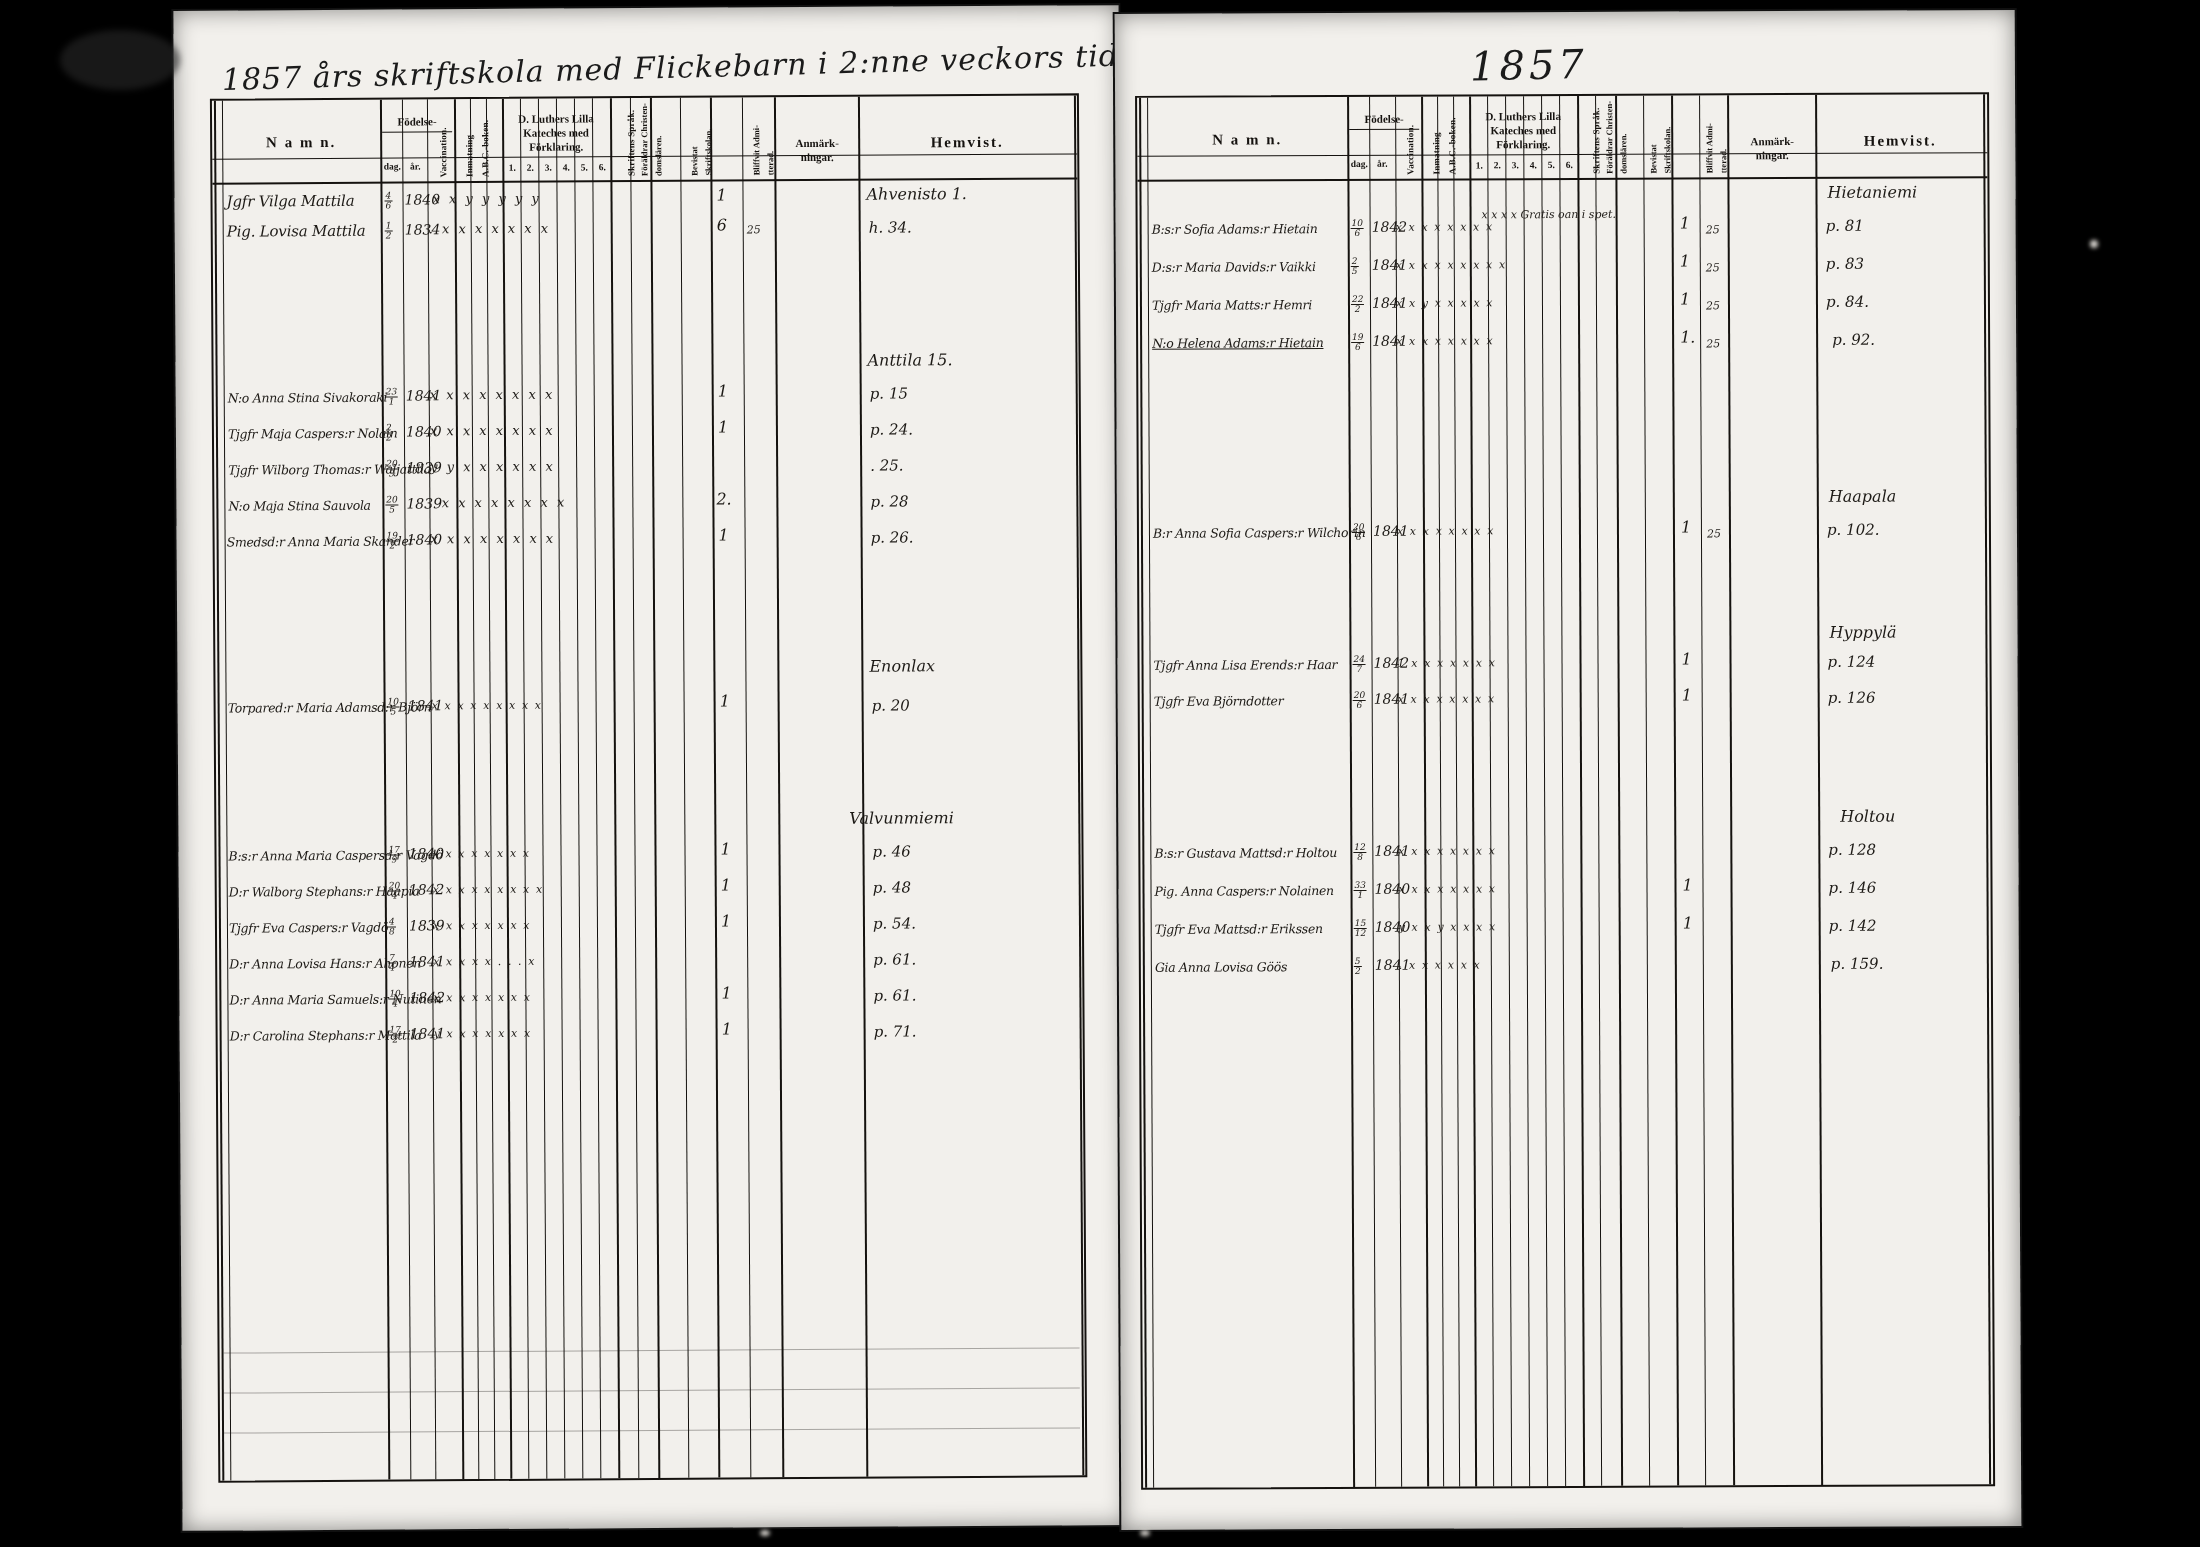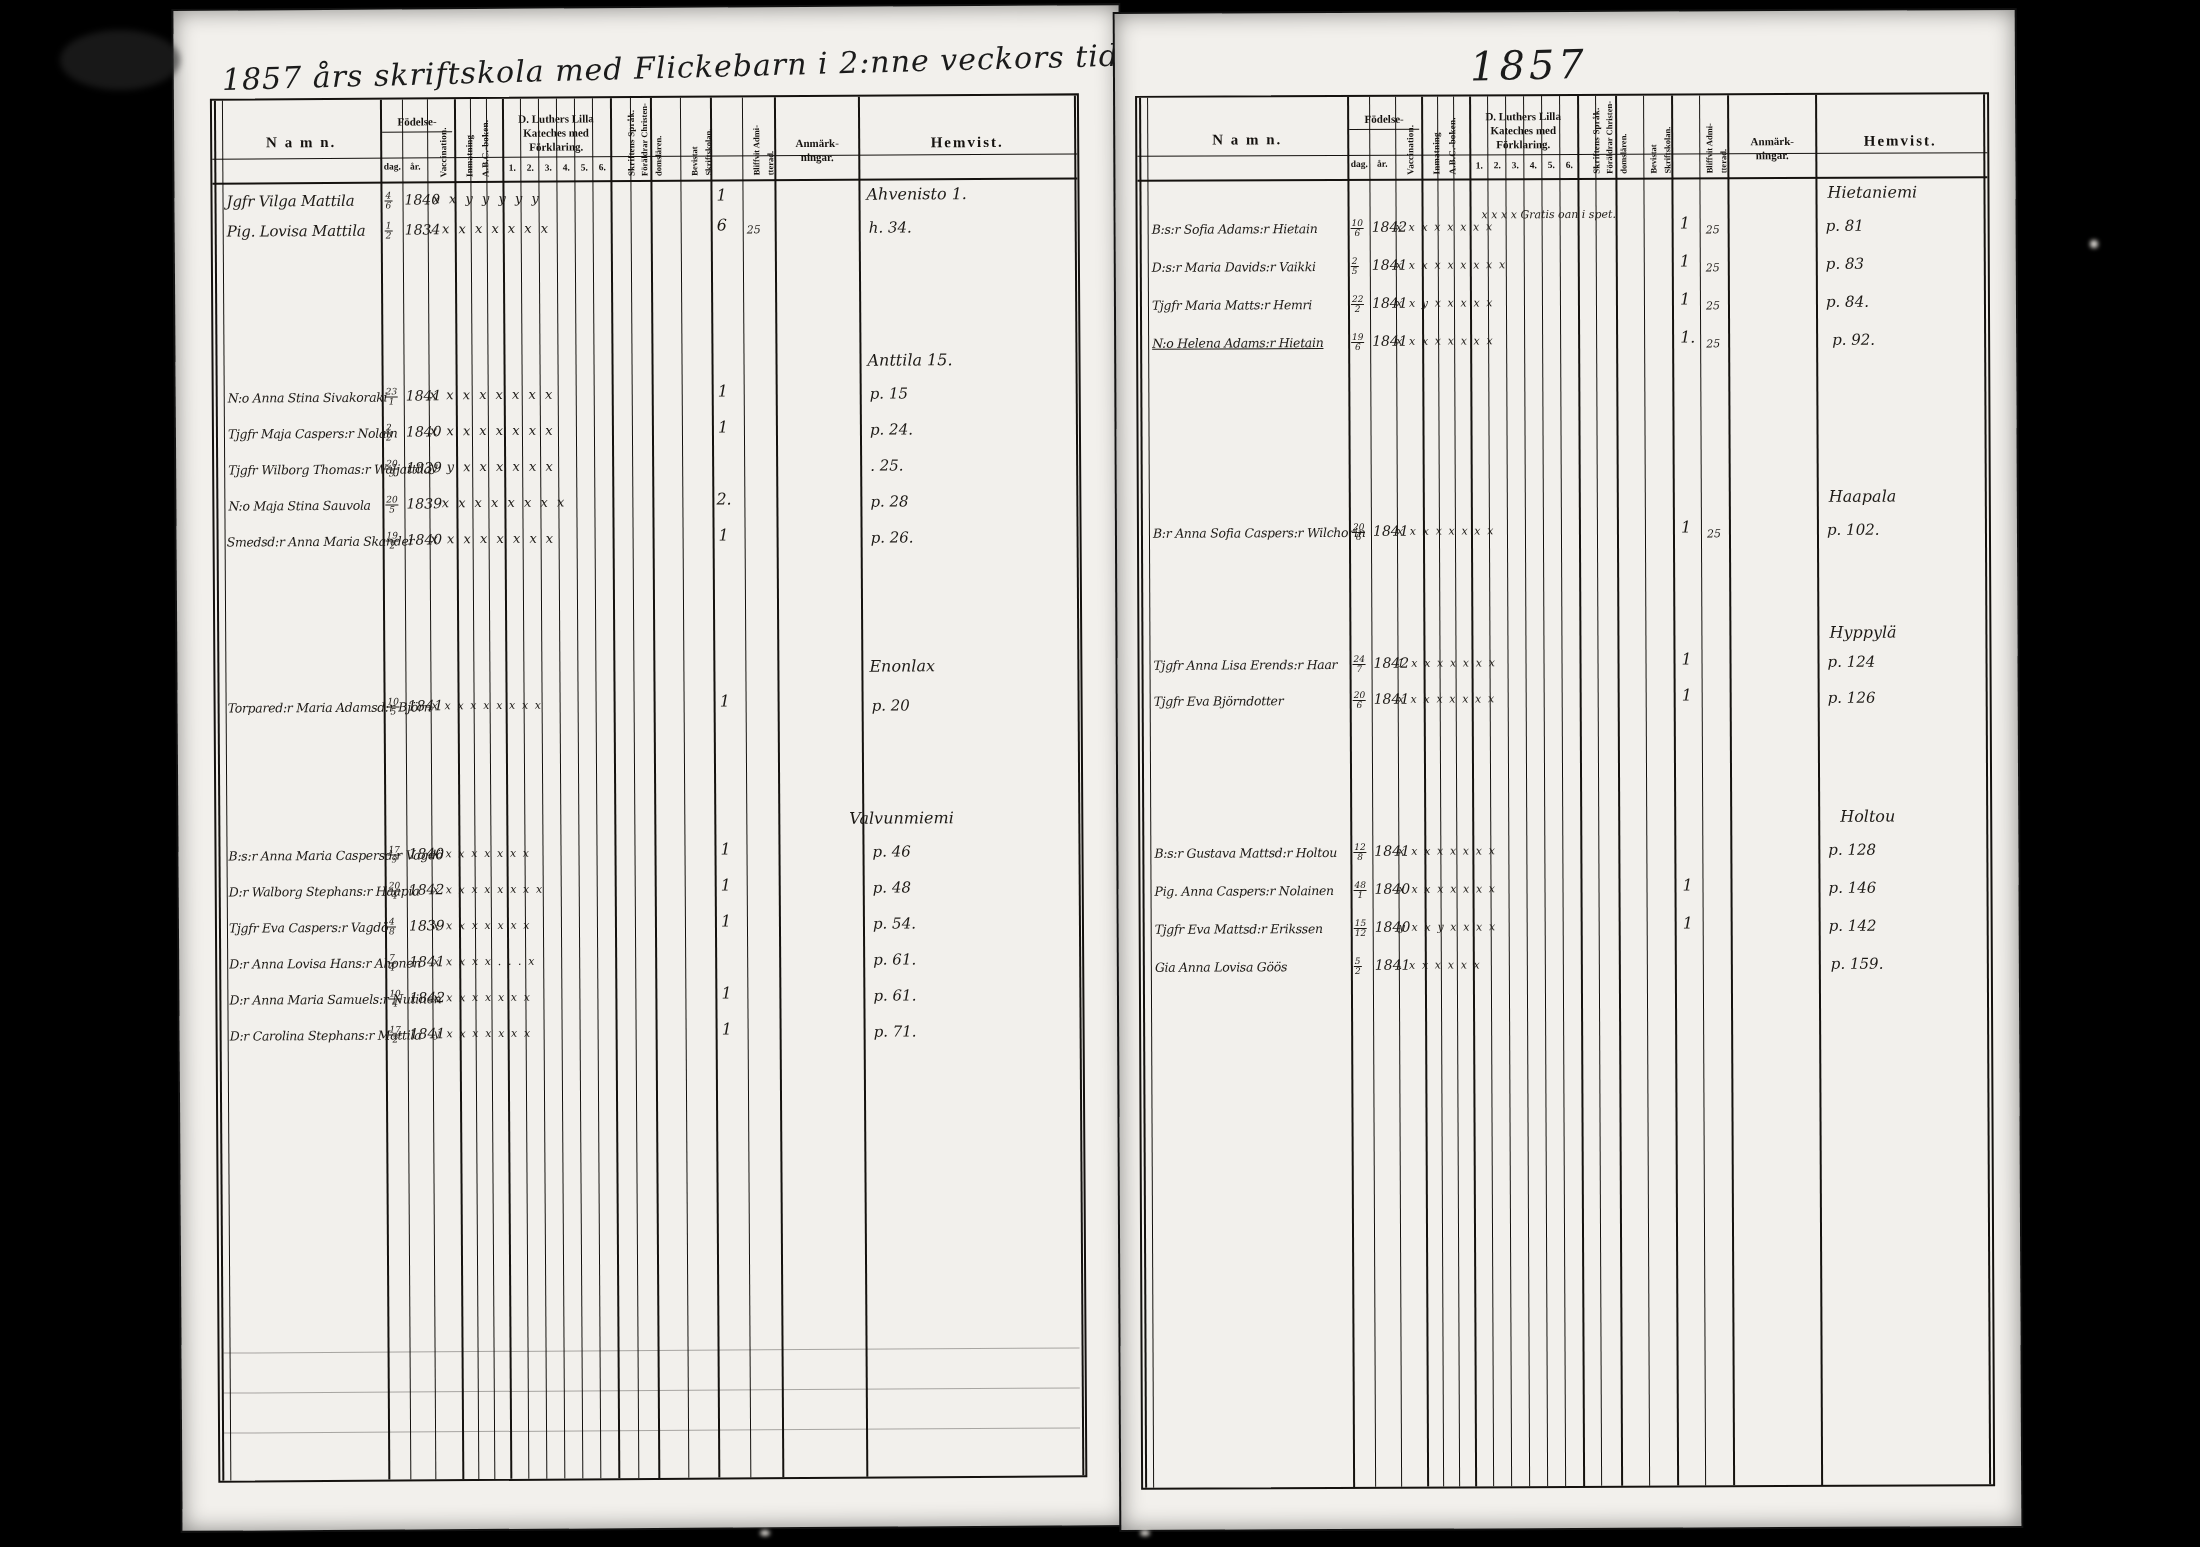--- a/index.html
+++ b/index.html
@@ -580,21 +580,21 @@
         <div class="hw nameS" style="left:14px; top:748px;">B:s:r Gustava Mattsd:r Holtou</div>
         <div class="hw date" style="left:213px; top:746px;">
           <span class="frac"><i>12</i><b>8</b></span>
         </div>
         <div class="hw year" style="left:234px; top:746px;">1841</div>
         <div class="hw marksS" style="left:258px; top:748px;">x x x x x x x x</div>
         <div class="hw place" style="left:688px; top:746px;">p. 128</div>
 
         <div class="hw nameS" style="left:14px; top:786px;">Pig. Anna Caspers:r Nolainen</div>
         <div class="hw date" style="left:213px; top:784px;">
-          <span class="frac"><i>48</i><b>1</b></span>
+          <span class="frac"><i>33</i><b>1</b></span>
         </div>
         <div class="hw year" style="left:234px; top:784px;">1840</div>
         <div class="hw marksS" style="left:258px; top:786px;">x x x x x x x x</div>
         <div class="hw num" style="left:542px; top:780px;">1</div>
         <div class="hw place" style="left:688px; top:784px;">p. 146</div>
 
         <div class="hw nameS" style="left:14px; top:824px;">Tjgfr Eva Mattsd:r Erikssen</div>
         <div class="hw date" style="left:213px; top:822px;">
           <span class="frac"><i>15</i><b>12</b></span>
         </div>

